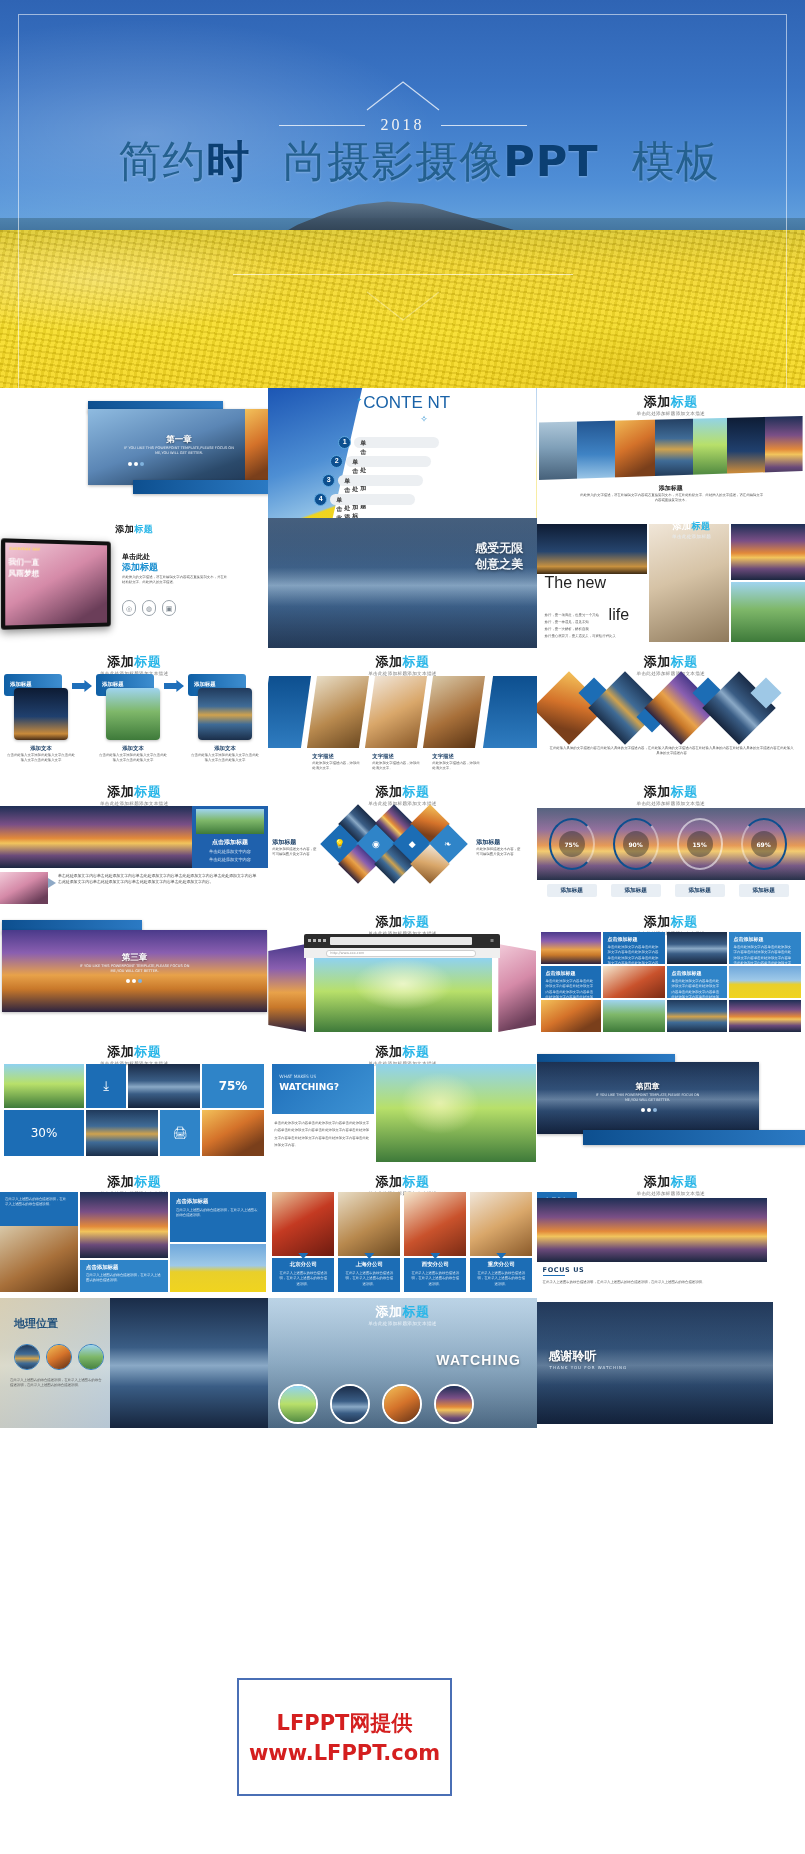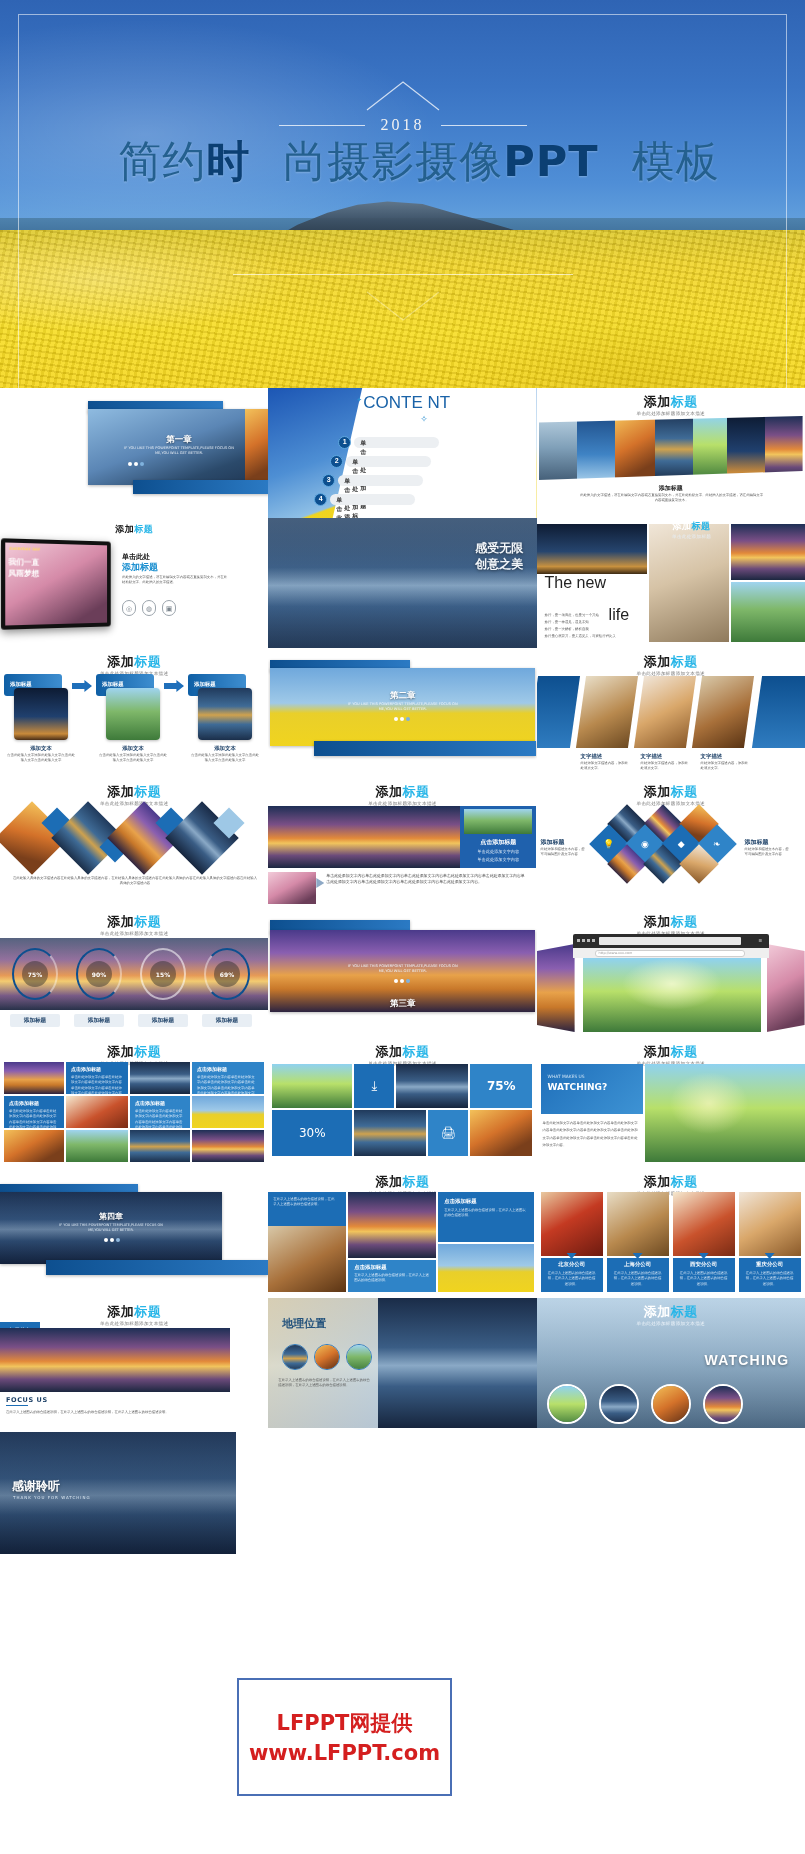--- a/index.html
+++ b/index.html
@@ -315,31 +315,20 @@
     <div class="ph p-lake shadowbox" style="left:198px;top:40px;width:54px;height:52px;border-radius:4px;"></div>
 
     <div class="lbl" style="position:absolute;left:14px;top:97px;width:54px;text-align:center;">添加文本</div>
     <div class="mini" style="position:absolute;left:6px;top:105px;width:70px;text-align:center;">点击此处输入文字添加此处输入文字点击此处输入文字点击此处输入文字</div>
     <div class="lbl" style="position:absolute;left:106px;top:97px;width:54px;text-align:center;">添加文本</div>
     <div class="mini" style="position:absolute;left:98px;top:105px;width:70px;text-align:center;">点击此处输入文字添加此处输入文字点击此处输入文字点击此处输入文字</div>
     <div class="lbl" style="position:absolute;left:198px;top:97px;width:54px;text-align:center;">添加文本</div>
     <div class="mini" style="position:absolute;left:190px;top:105px;width:70px;text-align:center;">点击此处输入文字添加此处输入文字点击此处输入文字点击此处输入文字</div>
   </div>
 
-  <div class="slide">
-    <div class="chapter-band shadowbox" style="left:2px;top:12px;width:140px;height:12px;"></div>
-    <div class="ph p-field shadowbox" style="left:2px;top:20px;width:265px;height:78px;"></div>
-    <div class="chapter-band shadowbox" style="left:46px;top:93px;width:222px;height:15px;"></div>
-    <div style="position:absolute;left:2px;top:42px;width:265px;text-align:center;color:#fff;font-size:8.5px;font-weight:700;font-family:'DejaVu Sans',sans-serif;text-shadow:0 1px 2px rgba(0,0,0,.45);">第二章</div>
-    <div style="position:absolute;left:2px;top:54px;width:265px;text-align:center;color:#eef4fa;font-size:3.6px;font-family:'DejaVu Sans',sans-serif;">IF YOU LIKE THIS POWERPOINT TEMPLATE,PLEASE FOCUS ON</div>
-    <div style="position:absolute;left:2px;top:59px;width:265px;text-align:center;color:#eef4fa;font-size:3.6px;font-family:'DejaVu Sans',sans-serif;">ME,YOU WILL GET BETTER.</div>
-    <div style="position:absolute;left:126px;top:69px;width:4px;height:4px;border-radius:50%;background:#fff;"></div>
-    <div style="position:absolute;left:132px;top:69px;width:4px;height:4px;border-radius:50%;background:#fff;"></div>
-    <div style="position:absolute;left:138px;top:69px;width:4px;height:4px;border-radius:50%;background:#7fb2dd;"></div>
-  </div>
 
   <div class="slide">
     <div class="hdr">
       <div class="t"><span>添加</span><em>标题</em></div>
       <div class="s">单击此处添加标题添加文本描述</div>
       <div class="u"></div>
     </div>
     <div style="position:absolute;left:-4px;top:28px;width:42px;height:72px;background:linear-gradient(to bottom,#0d4f8f,#2f7cc0);transform:skewX(-8deg);"></div>
     <div class="ph p-food1" style="left:44px;top:28px;width:52px;height:72px;transform:skewX(-8deg);"></div>
     <div class="ph p-food2" style="left:102px;top:28px;width:52px;height:72px;transform:skewX(-8deg);"></div>
@@ -434,21 +423,21 @@
 
     <div style="position:absolute;left:10px;top:106px;width:50px;height:13px;background:#e8eef4;border-radius:2px;text-align:center;line-height:13px;font-size:5.6px;font-weight:700;color:#1b3f66;font-family:'DejaVu Sans',sans-serif;">添加标题</div>
     <div style="position:absolute;left:74px;top:106px;width:50px;height:13px;background:#e8eef4;border-radius:2px;text-align:center;line-height:13px;font-size:5.6px;font-weight:700;color:#1b3f66;font-family:'DejaVu Sans',sans-serif;">添加标题</div>
     <div style="position:absolute;left:138px;top:106px;width:50px;height:13px;background:#e8eef4;border-radius:2px;text-align:center;line-height:13px;font-size:5.6px;font-weight:700;color:#1b3f66;font-family:'DejaVu Sans',sans-serif;">添加标题</div>
     <div style="position:absolute;left:202px;top:106px;width:50px;height:13px;background:#e8eef4;border-radius:2px;text-align:center;line-height:13px;font-size:5.6px;font-weight:700;color:#1b3f66;font-family:'DejaVu Sans',sans-serif;">添加标题</div>
   </div>
 
   <div class="slide">
     <div class="chapter-band shadowbox" style="left:2px;top:12px;width:140px;height:14px;"></div>
     <div class="ph p-canyon shadowbox" style="left:2px;top:22px;width:265px;height:82px;"></div>
-    <div style="position:absolute;left:2px;top:44px;width:265px;text-align:center;color:#fff;font-size:8.5px;font-weight:700;font-family:'DejaVu Sans',sans-serif;text-shadow:0 1px 2px rgba(0,0,0,.45);margin-top:46px;">第三章</div>
+    <div style="position:absolute;left:2px;top:44px;width:265px;text-align:center;color:#fff;font-size:8.5px;font-weight:700;font-family:'DejaVu Sans',sans-serif;text-shadow:0 1px 2px rgba(0,0,0,.45);">第三章</div>
     <div style="position:absolute;left:2px;top:56px;width:265px;text-align:center;color:#eef4fa;font-size:3.6px;font-family:'DejaVu Sans',sans-serif;">IF YOU LIKE THIS POWERPOINT TEMPLATE,PLEASE FOCUS ON</div>
     <div style="position:absolute;left:2px;top:61px;width:265px;text-align:center;color:#eef4fa;font-size:3.6px;font-family:'DejaVu Sans',sans-serif;">ME,YOU WILL GET BETTER.</div>
     <div style="position:absolute;left:126px;top:71px;width:4px;height:4px;border-radius:50%;background:#fff;"></div>
     <div style="position:absolute;left:132px;top:71px;width:4px;height:4px;border-radius:50%;background:#fff;"></div>
     <div style="position:absolute;left:138px;top:71px;width:4px;height:4px;border-radius:50%;background:#7fb2dd;"></div>
   </div>
 
   <div class="slide">
     <div class="hdr">
       <div class="t"><span>添加</span><em>标题</em></div>

